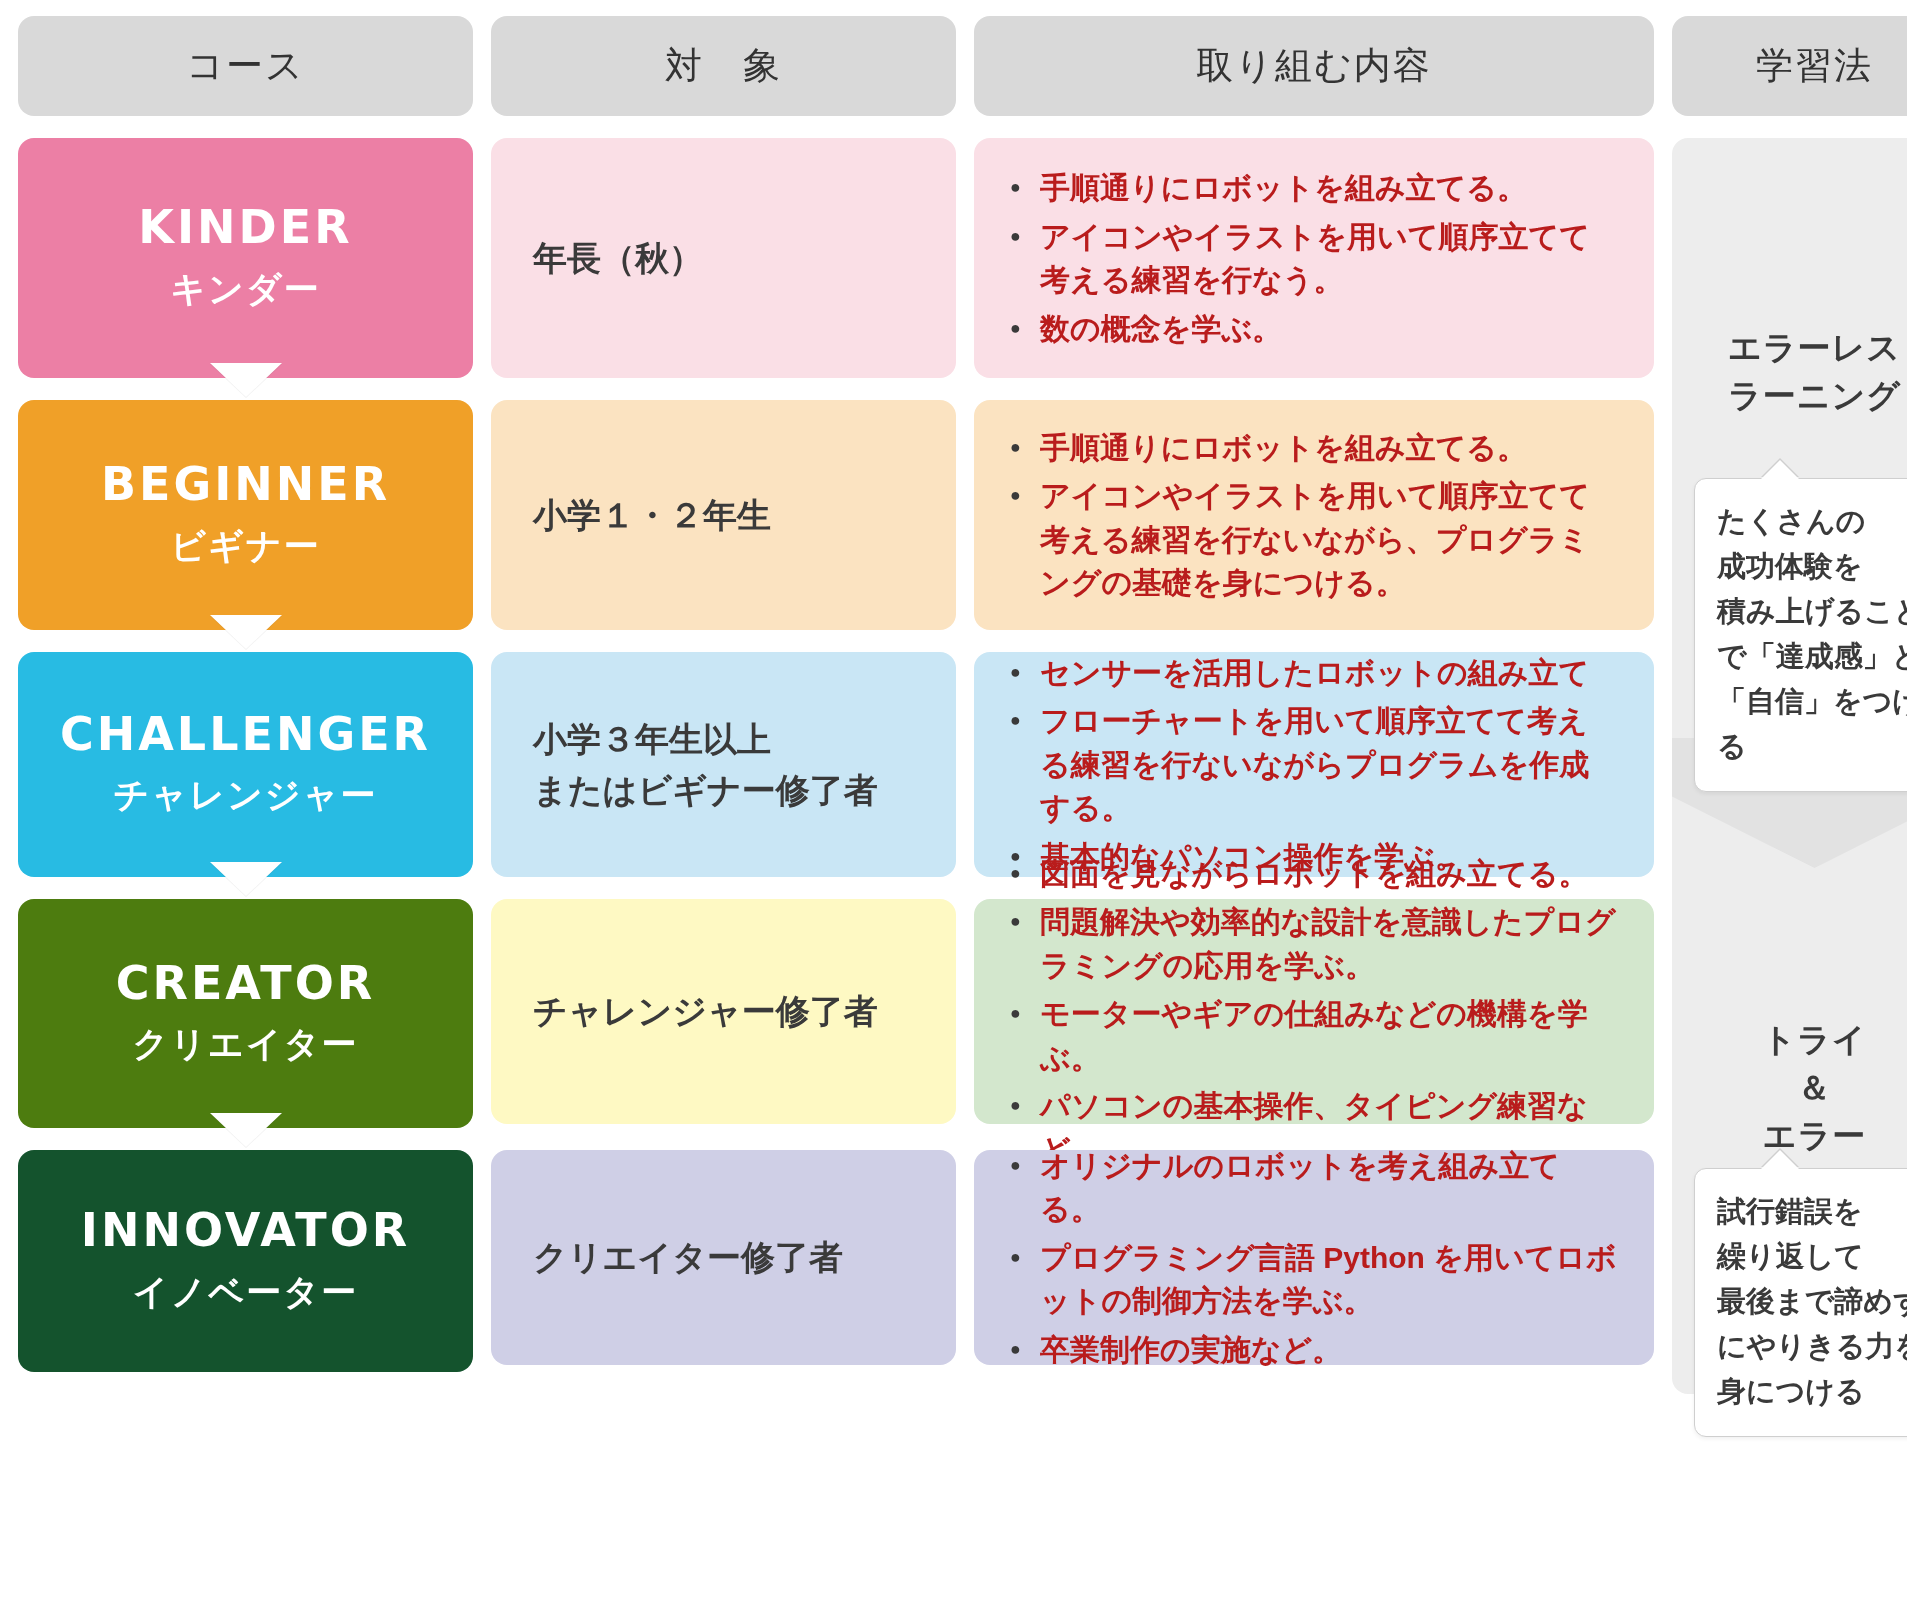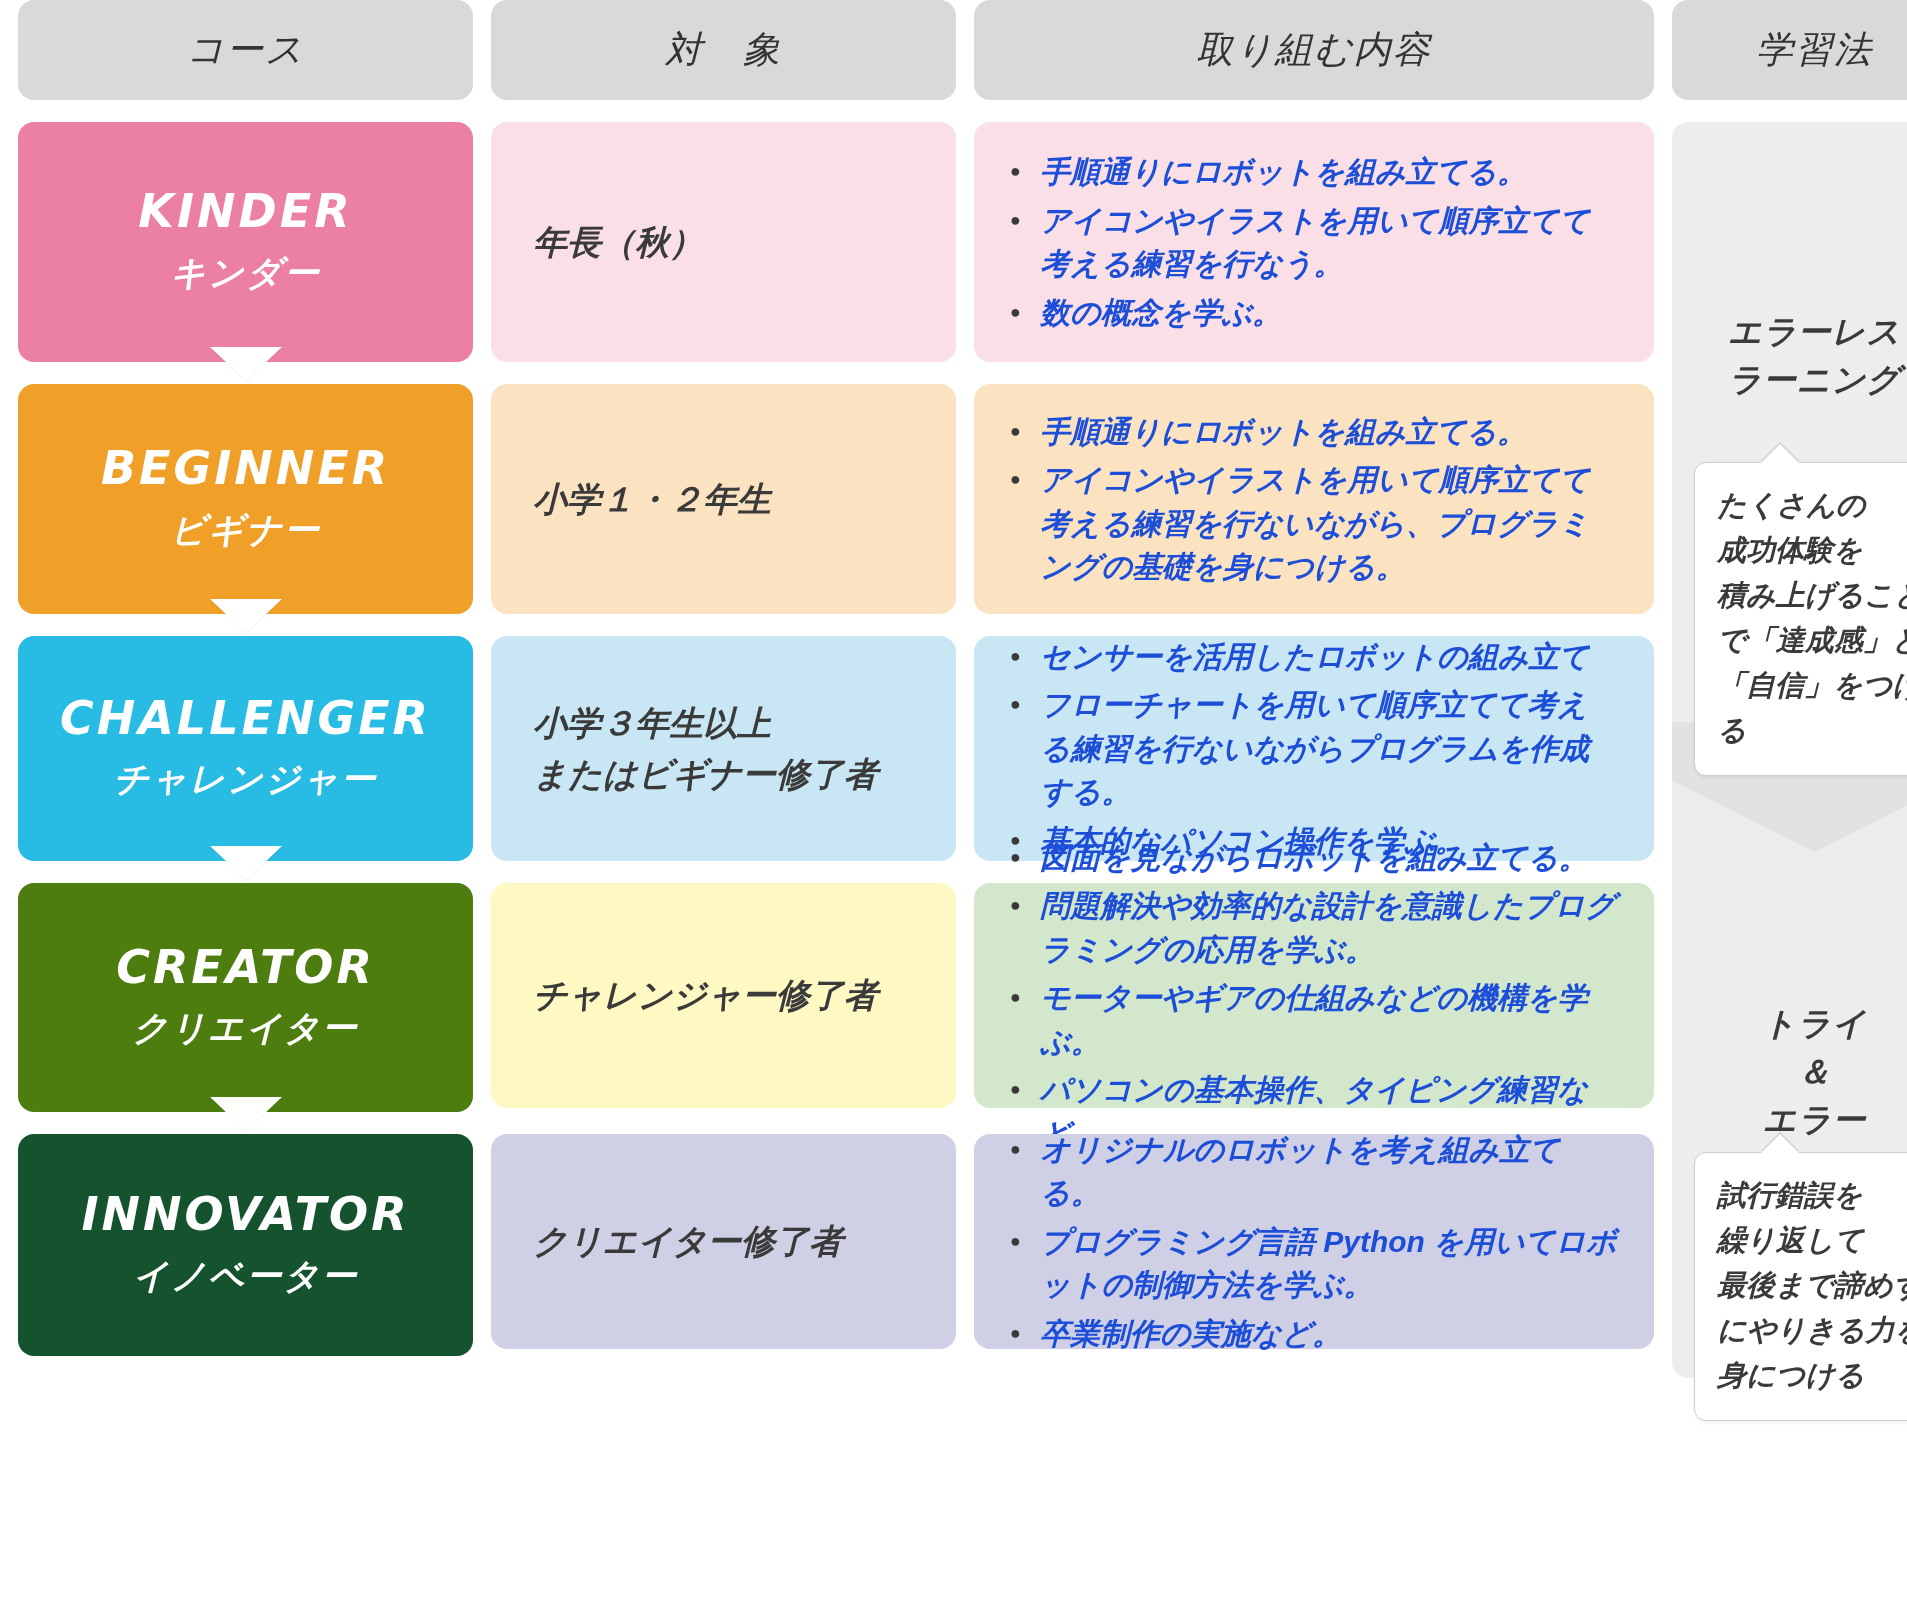--- a/index.html
+++ b/index.html
@@ -13,22 +13,21 @@
     font-family: "Liberation Sans", "DejaVu Sans", sans-serif;
     color: #333333;
     overflow: hidden;
   }
 
   .board {
     position: relative;
     width: 1907px;
     height: 1600px;
     box-sizing: border-box;
-    padding: 0 18px;
-    font-style: italic;
+    padding: 16px 18px;
   }
 
   
   .grid {
     display: grid;
     grid-template-columns: 455px 465px 680px 285px;
     column-gap: 18px;
     width: 1903px;
   }
 
@@ -108,21 +107,21 @@
     color: #3a3a3a;
     line-height: 1.5;
   }
 
   
   .content {
     display: flex;
     flex-direction: column;
     justify-content: center;
     padding: 26px 36px;
-    color: #1d4ed8;
+    color: #b91c1c;
   }
   .content ul { list-style: none; margin: 0; padding: 0; }
   .content li {
     position: relative;
     padding-left: 30px;
     font-size: 30px;
     line-height: 1.45;
     font-weight: 600;
     margin: 5px 0;
   }

